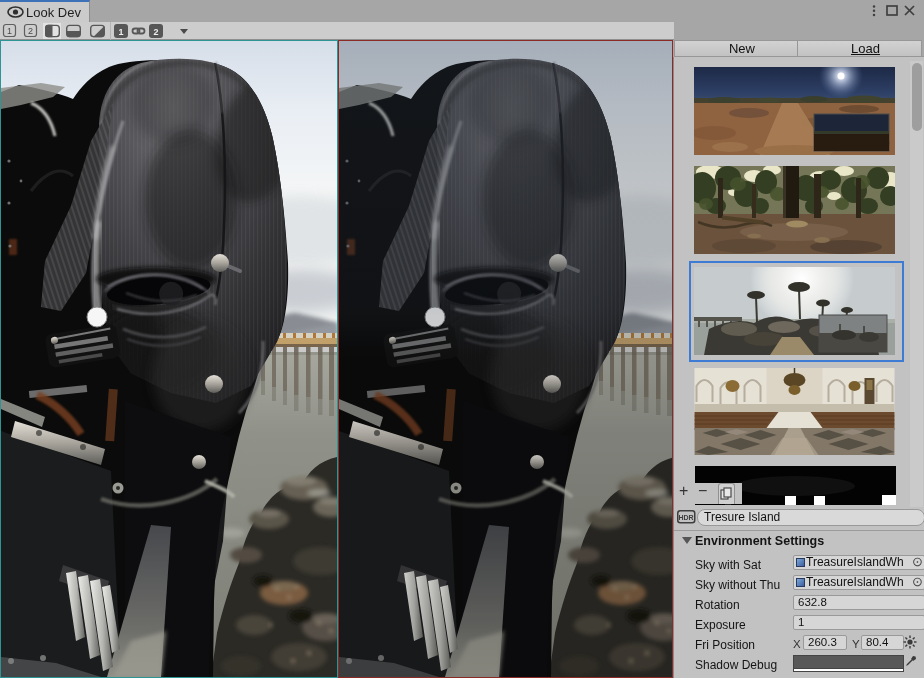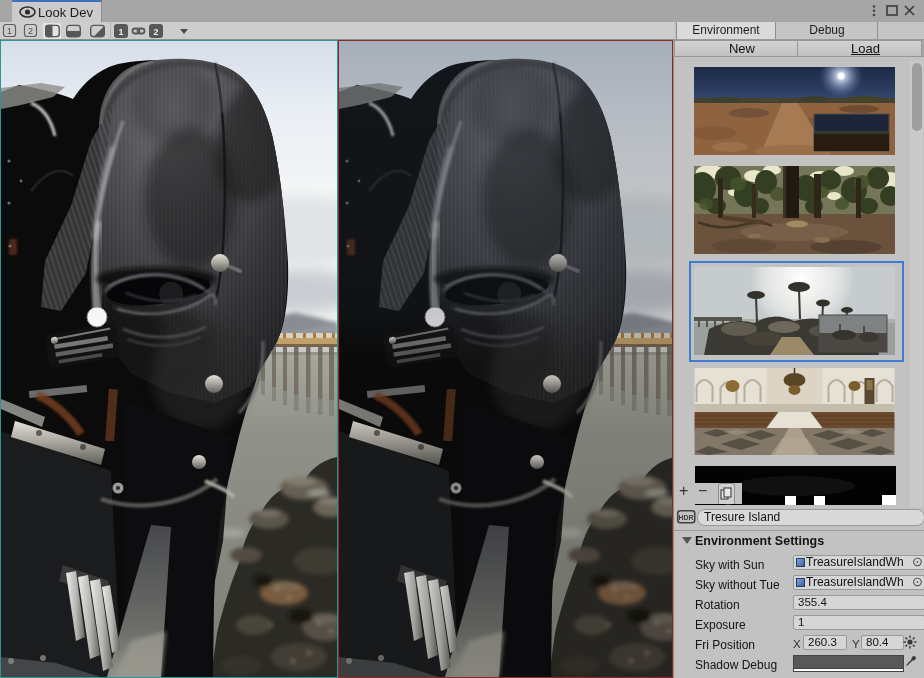--- a/index.html
+++ b/index.html
@@ -1,21 +1,21 @@
 <!DOCTYPE html>
 <html><head>
 <meta charset="utf-8">
 <style>
 html,body{margin:0;padding:0;}
 #app{position:relative;width:924px;height:678px;background:#a6a6a6;font-family:"Liberation Sans",sans-serif;overflow:hidden;}
 #app *{box-sizing:border-box;}
 .abs{position:absolute;}
 
 #titlebar{left:0;top:0;width:924px;height:22px;background:#a6a6a6;}
-#tab{left:0;top:0;width:90px;height:22px;background:#cbcbcb;border-top:2px solid #3d72b8;border-right:1px solid #8e8e8e;margin-left:12px;}
+#tab{left:0;top:0;width:90px;height:22px;background:#cbcbcb;border-top:2px solid #3d72b8;border-right:1px solid #8e8e8e;}
 #tab .txt{position:absolute;left:26px;top:3px;font-size:13px;color:#1e1e1e;}
 #winbtns{right:4px;top:0;width:60px;height:22px;}
 
 #toolbar{left:0;top:22px;width:674px;height:18px;background:#cdcdcd;border-bottom:1px solid #8f8f8f;}
 
 #tabsrow{left:674px;top:22px;width:250px;height:18px;background:#c5c5c5;border-bottom:1px solid #9a9a9a;}
 .ptab{position:absolute;top:0;height:17px;font-size:12px;color:#1c1c1c;text-align:center;line-height:17px;}
 #newload{left:674px;top:40px;width:250px;height:17px;border-bottom:1px solid #979797;}
 .nlbtn{position:absolute;top:0;height:17px;background:linear-gradient(#d2d2d2,#c2c2c2);border:1px solid #979797;font-size:13px;color:#111;text-align:center;line-height:15px;padding-left:12px;}
 
@@ -317,24 +317,20 @@
       <text x="121" y="12.5" font-size="9" font-weight="bold" fill="#efefef" text-anchor="middle" font-family="Liberation Sans,sans-serif">1</text>
       <g fill="none" stroke="#575757" stroke-width="1.8">
         <rect x="132.5" y="6.5" width="7" height="5" rx="2.5"></rect>
         <rect x="137.5" y="6.5" width="7" height="5" rx="2.5"></rect>
       </g>
       <rect x="149" y="2" width="14" height="14" rx="3" fill="#575757"></rect>
       <text x="156" y="12.5" font-size="9" font-weight="bold" fill="#efefef" text-anchor="middle" font-family="Liberation Sans,sans-serif">2</text>
       <path d="M180,7 L188,7 L184,12 Z" fill="#4a4a4a"></path>
     </svg>
   </div>
-  <div class="abs" id="tabsrow">
-    <div class="ptab" style="left:2px;width:100px;background:#dadada;border-left:1px solid #8e8e8e;border-right:1px solid #8e8e8e;">Environment</div>
-    <div class="ptab" style="left:103px;width:101px;border-right:1px solid #8e8e8e;">Debug</div>
-  </div>
   <div class="abs" id="newload">
     <div class="nlbtn" style="left:0;width:124px;">New</div>
     <div class="nlbtn" style="left:123px;width:125px;text-decoration:underline;">Load</div>
   </div>
   <div class="abs" id="viewport">
     <div class="abs" id="view1">
       <svg class="scene" width="336" height="636" viewBox="0 0 336 636">
           <use href="#scene"></use>
         </svg>
     </div>
@@ -557,29 +553,29 @@
       <svg width="19" height="14" viewBox="0 0 19 14" style="position:absolute;left:3px;top:3px">
         <rect x="0.75" y="0.75" width="17" height="12" rx="2.5" fill="none" stroke="#3e3e3e" stroke-width="1.5"></rect>
         <text x="9" y="10" font-size="7" font-weight="bold" fill="#3e3e3e" text-anchor="middle" font-family="Liberation Sans,sans-serif">HDR</text>
       </svg>
       <div id="hdrfield">Tresure Island</div>
     </div>
     <div class="abs" style="left:0;top:473px;width:251px;border-top:1px solid #9b9b9b;"></div>
     <div class="abs" id="settings">
       <div class="abs" style="left:8px;top:6px;width:0;height:0;border-left:5px solid transparent;border-right:5px solid transparent;border-top:7px solid #555;"></div>
       <div class="abs" style="left:21px;top:3px;font-size:12.5px;font-weight:bold;color:#141414;text-align:center;">Environment Settings</div>
-      <div class="lbl" style="top:27px">Sky with Sun</div>
-      <div class="lbl" style="top:47px">Sky without Tue</div>
+      <div class="lbl" style="top:27px">Sky with Sat</div>
+      <div class="lbl" style="top:47px">Sky without Thu</div>
       <div class="lbl" style="top:67px">Rotation</div>
       <div class="lbl" style="top:87px">Exposure</div>
       <div class="lbl" style="top:107px">Fri Position</div>
       <div class="lbl" style="top:127px">Shadow Debug</div>
       <div class="fld objf" style="top:24px"><span class="cube"></span>TreasureIslandWh<span class="tgt">⊙</span></div>
       <div class="fld objf" style="top:44px"><span class="cube"></span>TreasureIslandWh<span class="tgt">⊙</span></div>
-      <div class="fld" style="top:64px">355.4</div>
+      <div class="fld" style="top:64px">632.8</div>
       <div class="fld" style="top:84px">1</div>
       <div class="abs" style="left:119px;top:107px;font-size:11.5px;color:#333;">X</div>
       <div class="fld" style="left:129px;top:104px;width:44px;">260.3</div>
       <div class="abs" style="left:178px;top:107px;font-size:11.5px;color:#333;">Y</div>
       <div class="fld" style="left:187px;top:104px;width:43px;">80.4</div>
       <svg width="14" height="14" viewBox="0 0 14 14" style="position:absolute;left:229px;top:104px">
         <circle cx="7" cy="7" r="2.6" fill="#3a3a3a"></circle>
         <g stroke="#3a3a3a" stroke-width="1.4">
           <path d="M7,0.5 L7,3"></path>
             <path d="M7,11 L7,13.5"></path>

